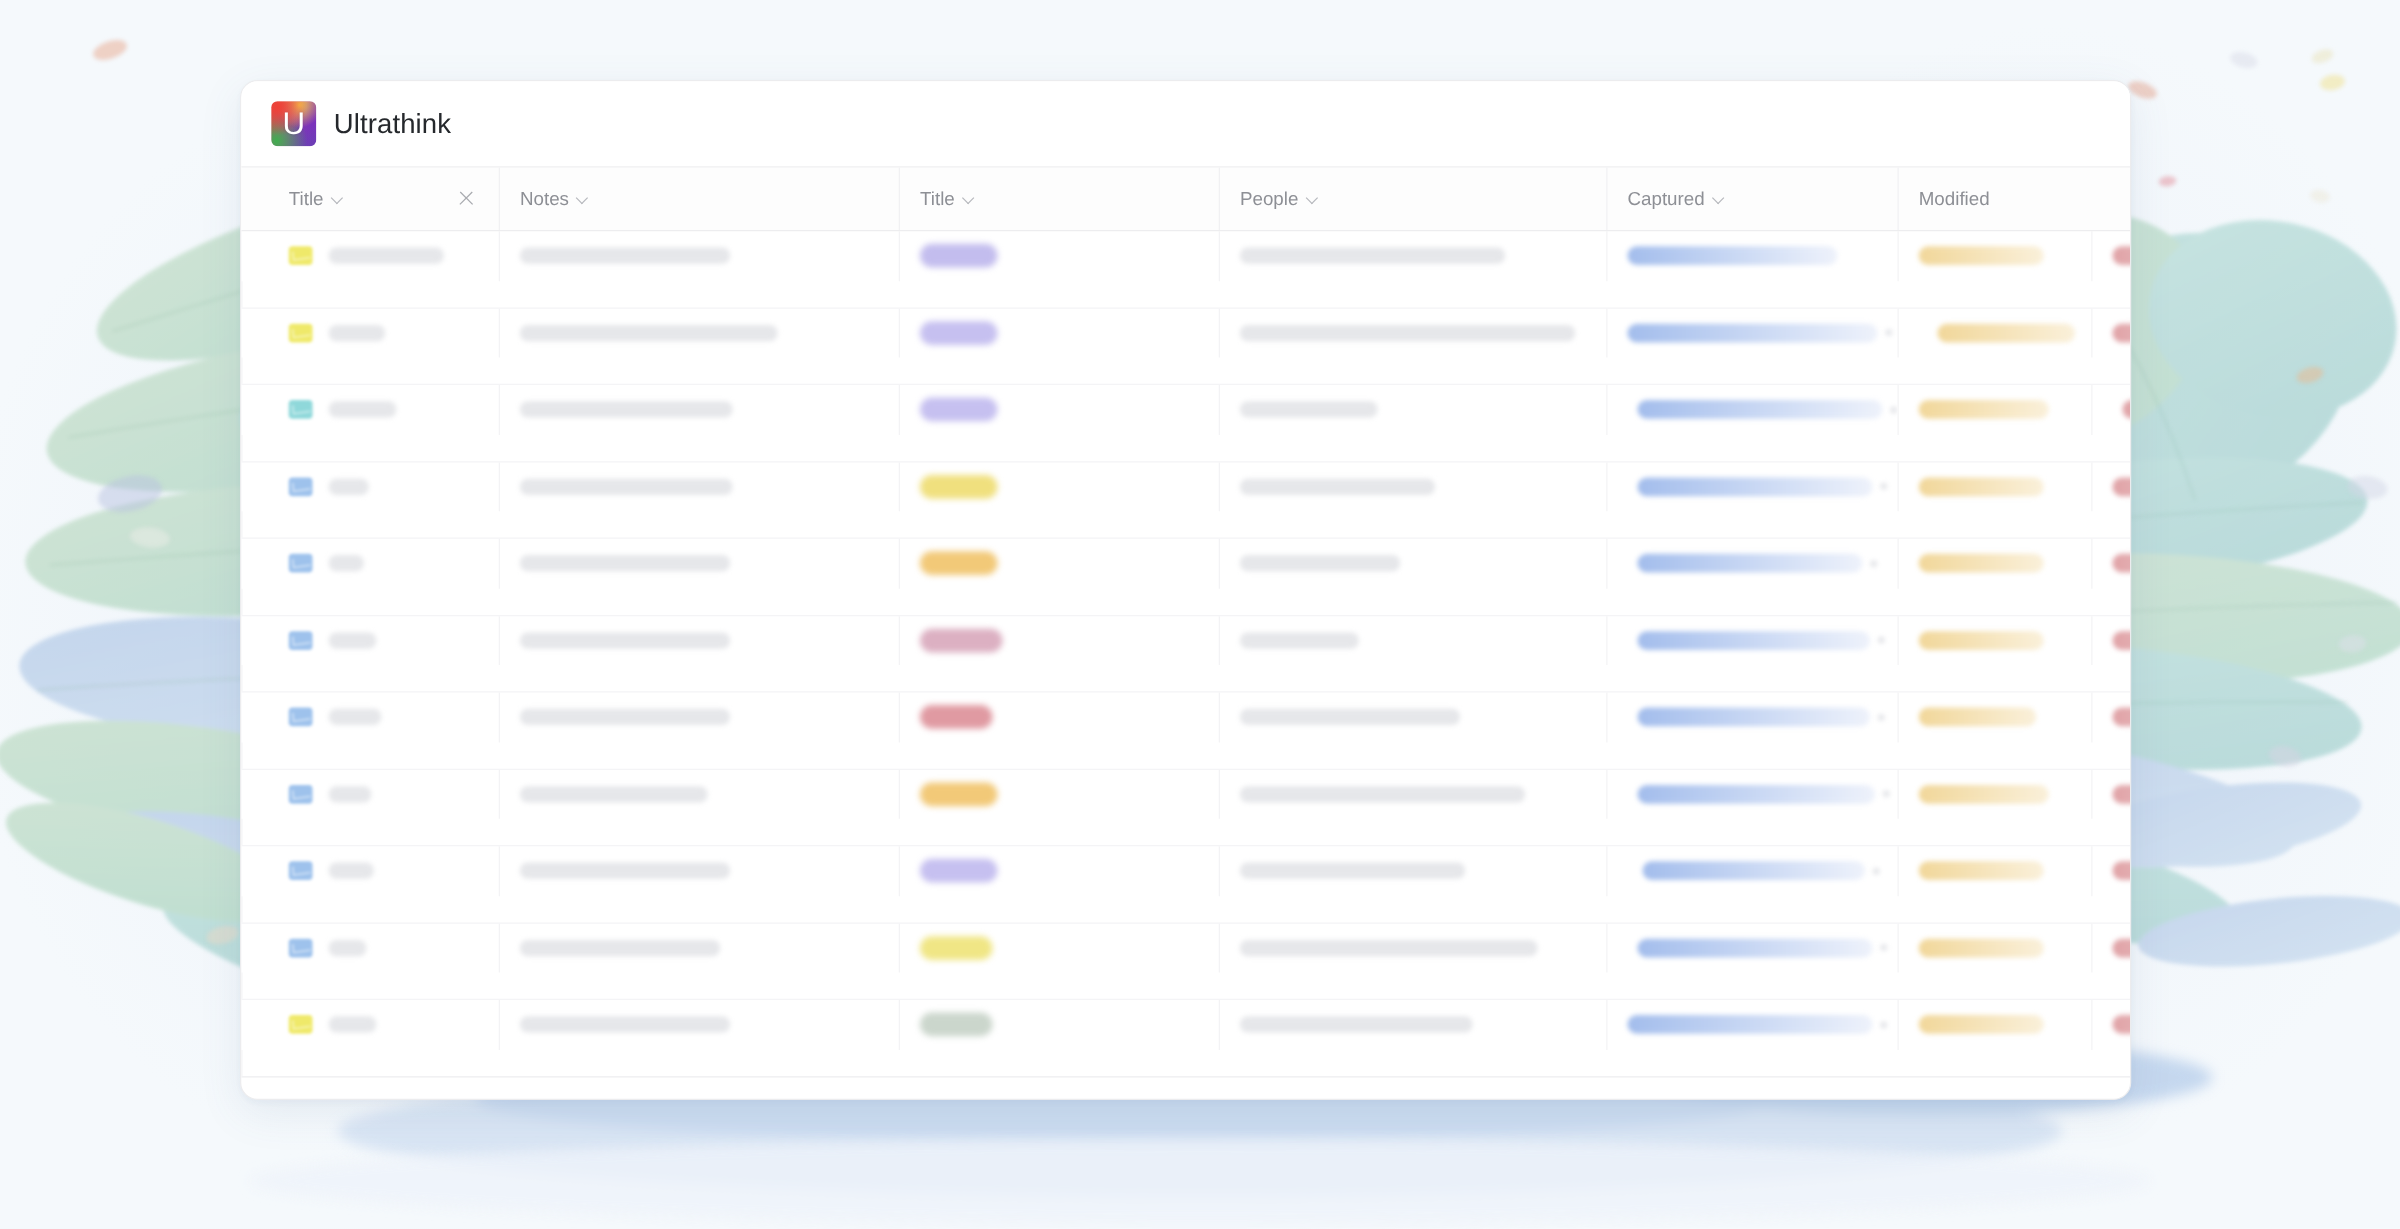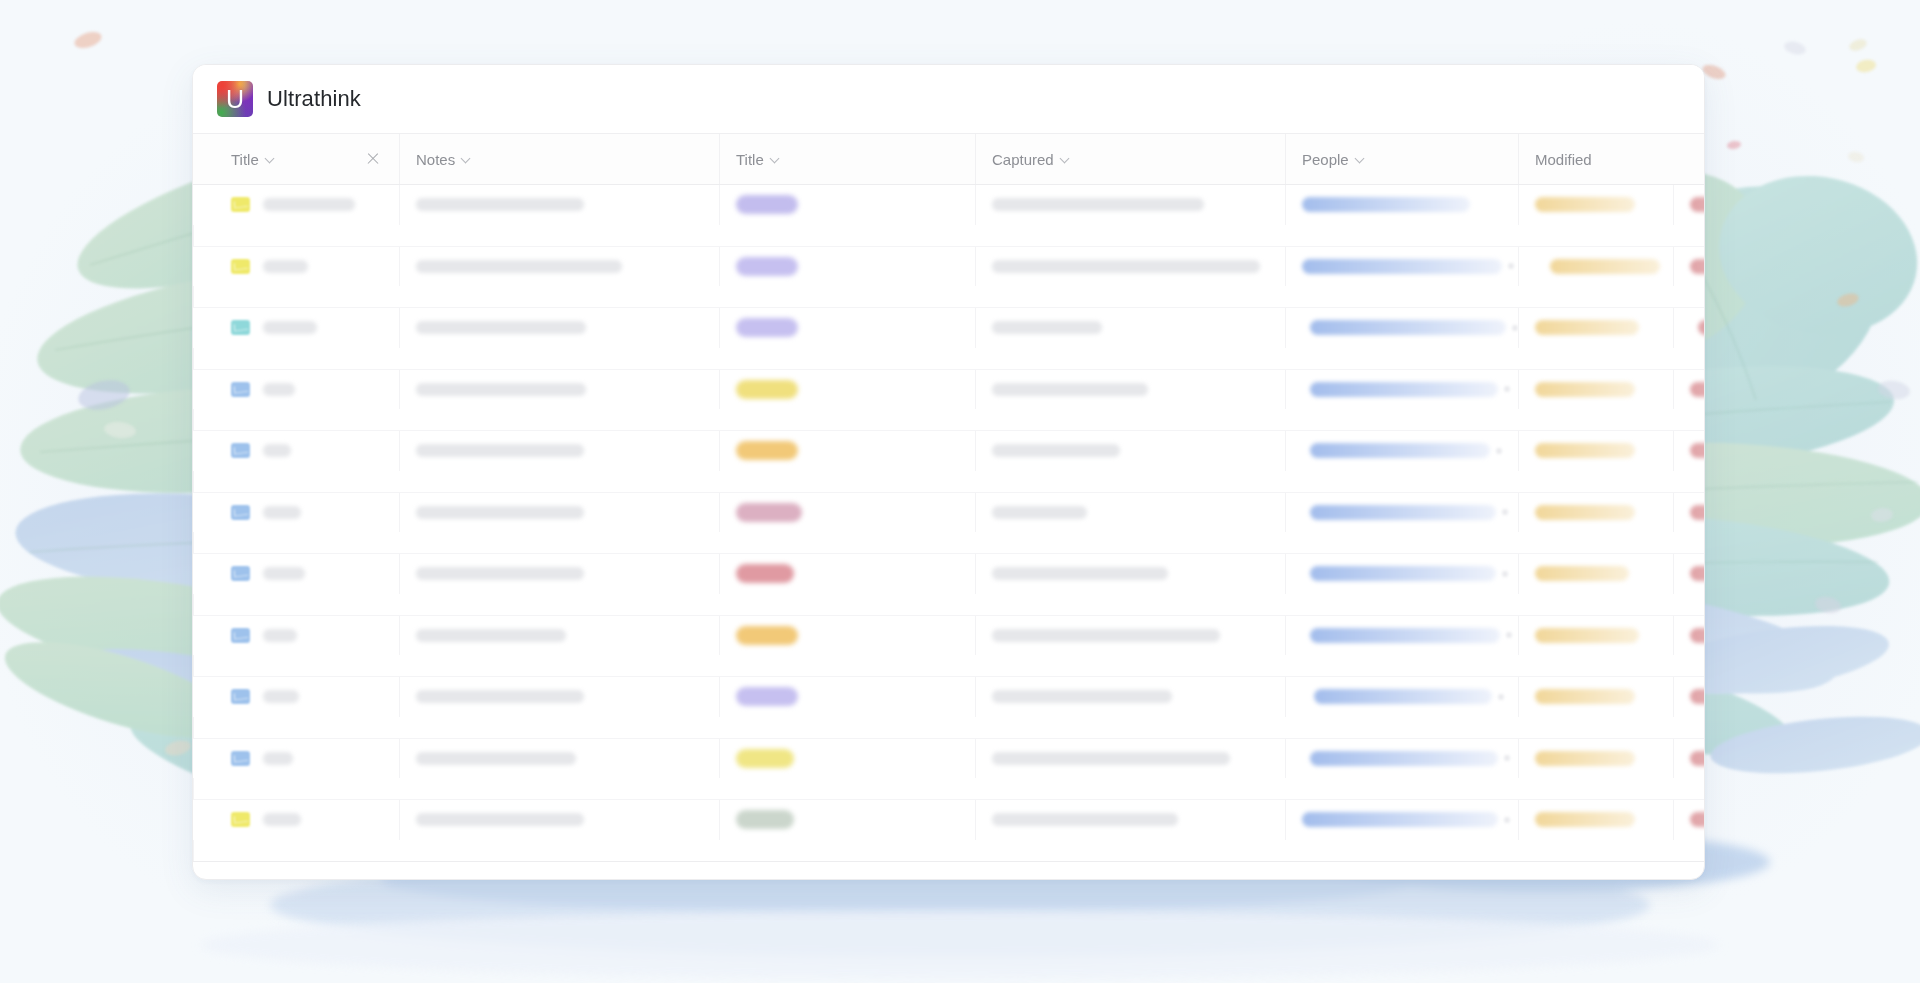--- a/index.html
+++ b/index.html
@@ -301,30 +301,30 @@
         <span>Notes</span>
         <span class="chev"></span>
       </div>
 
       <div class="th">
         <span>Title</span>
         <span class="chev"></span>
       </div>
 
       <div class="th">
+        <span>People</span>
+        <span class="chev"></span>
+      </div>
+
+      <div class="th">
         <span>Captured</span>
         <span class="chev"></span>
       </div>
 
       <div class="th">
-        <span>People</span>
-        <span class="chev"></span>
-      </div>
-
-      <div class="th">
         <span>Modified</span>
 
       </div>
     </div>
 
     <div class="tbody" id="tbody">
         <div class="row">
           <div class="cell gutter"></div>
           <div class="cell first">
             <div class="sk-icon" style="background: rgb(239, 233, 106);"></div>

